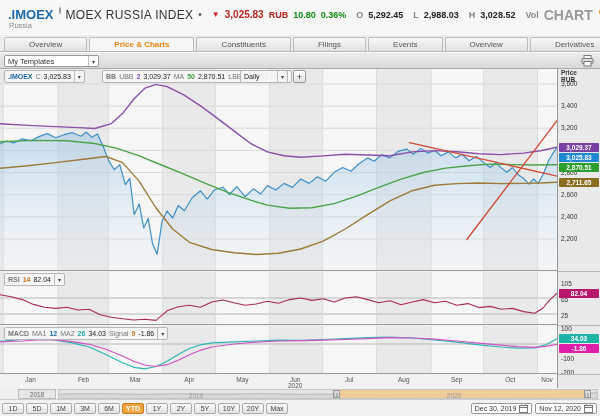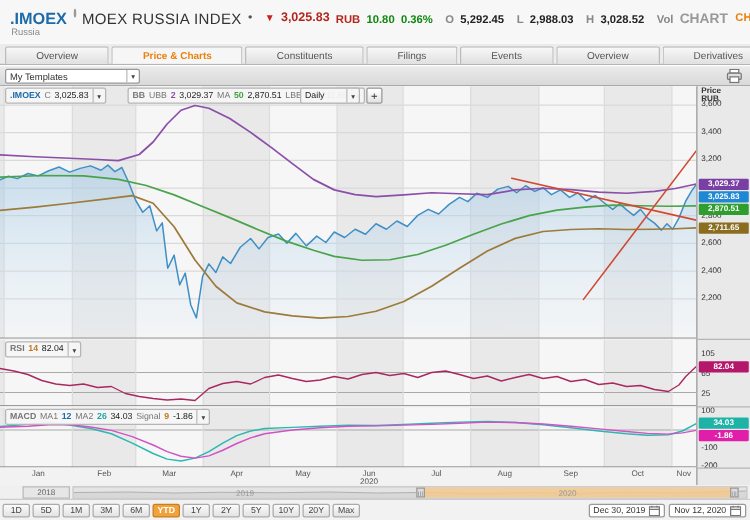--- a/index.html
+++ b/index.html
@@ -13,30 +13,30 @@
 .exdot{width:7px;height:7px;border-radius:50%;background:#c9c9c9;border:1px solid #999;margin-top:-8px}
 .iname{font-size:12px;color:#333;letter-spacing:.3px}
 .bullet{color:#555;font-size:10px}
 .dn{color:#cc2020;font-size:8px}
 .px{color:#b3261e;font-weight:bold;font-size:10px}
 .cur{color:#b3261e;font-size:9px;font-weight:bold}
 .chg{color:#0f8a0f;font-size:9px;font-weight:bold}
 .olh-l{color:#888;font-size:9px;font-weight:bold;margin-left:5px}
 .olh-v{color:#222;font-size:9px;font-weight:bold}
 .hright{margin-left:auto;display:flex;gap:6px}
-.chart-lbl{color:#999;font-size:11px;font-weight:bold}
+.chart-lbl{color:#999;font-size:14px;font-weight:bold}
 .chtv-lbl{color:#e8820c;font-size:9px;font-weight:bold}
 .region-lbl{position:absolute;left:9px;top:21px;font-size:7.5px;color:#888}
 
 .tabs{position:absolute;left:0;top:35px;width:600px;height:17px;background:#ececec;border-bottom:1px solid #b5b5b5;display:flex;align-items:flex-end;padding-left:4px;gap:2px}
 .tab{font-size:8px;color:#555;background:linear-gradient(#f8f8f8,#e0e0e0);border:1px solid #bbb;border-bottom:none;padding:0 24px;border-radius:2px 2px 0 0;height:14px;line-height:13px;white-space:nowrap}
 .tab.active{color:#e8820c;background:#f6f6f6;font-weight:bold}
 
 .subbar{position:absolute;left:0;top:53px;width:600px;height:16px;background:linear-gradient(#ebebeb,#d9d9d9);border-bottom:1px solid #aaa}
-.tmpl{position:absolute;left:4px;top:2px;width:108px;height:12px;background:#fff;border:1px solid #999;border-radius:2px;font-size:7.5px;color:#333;display:flex;align-items:center;padding:0 3px}
+.tmpl{position:absolute;left:4px;top:2px;width:95px;height:12px;background:#fff;border:1px solid #999;border-radius:2px;font-size:7.5px;color:#333;display:flex;align-items:center;padding:0 3px}
 .car{margin-left:auto;border-left:1px solid #bbb;padding-left:3px;font-size:6px;color:#444;display:flex;align-items:center;height:100%}
 .car::after{content:"▾"}
 .printer{position:absolute;right:6px;top:2px}
 
 .chart-region{position:absolute;left:0;top:69px;width:600px;height:319px;background:#f2f2f2}
 .chart-region svg.panel{position:absolute;left:0;z-index:1}
 .axis-strip{position:absolute;left:557px;top:0;width:43px;height:319px;background:#e9e9e9;border-left:1px solid #999;z-index:4}
 .atick{position:absolute;left:3px;font-size:6.5px;color:#333}
 .ahdr{position:absolute;left:3px;font-size:6.5px;color:#333;font-weight:bold}
 .badge{position:absolute;left:1px;width:40px;height:9px;font-size:6.5px;color:#fff;font-weight:bold;text-align:center;line-height:9px;border-radius:1px}

